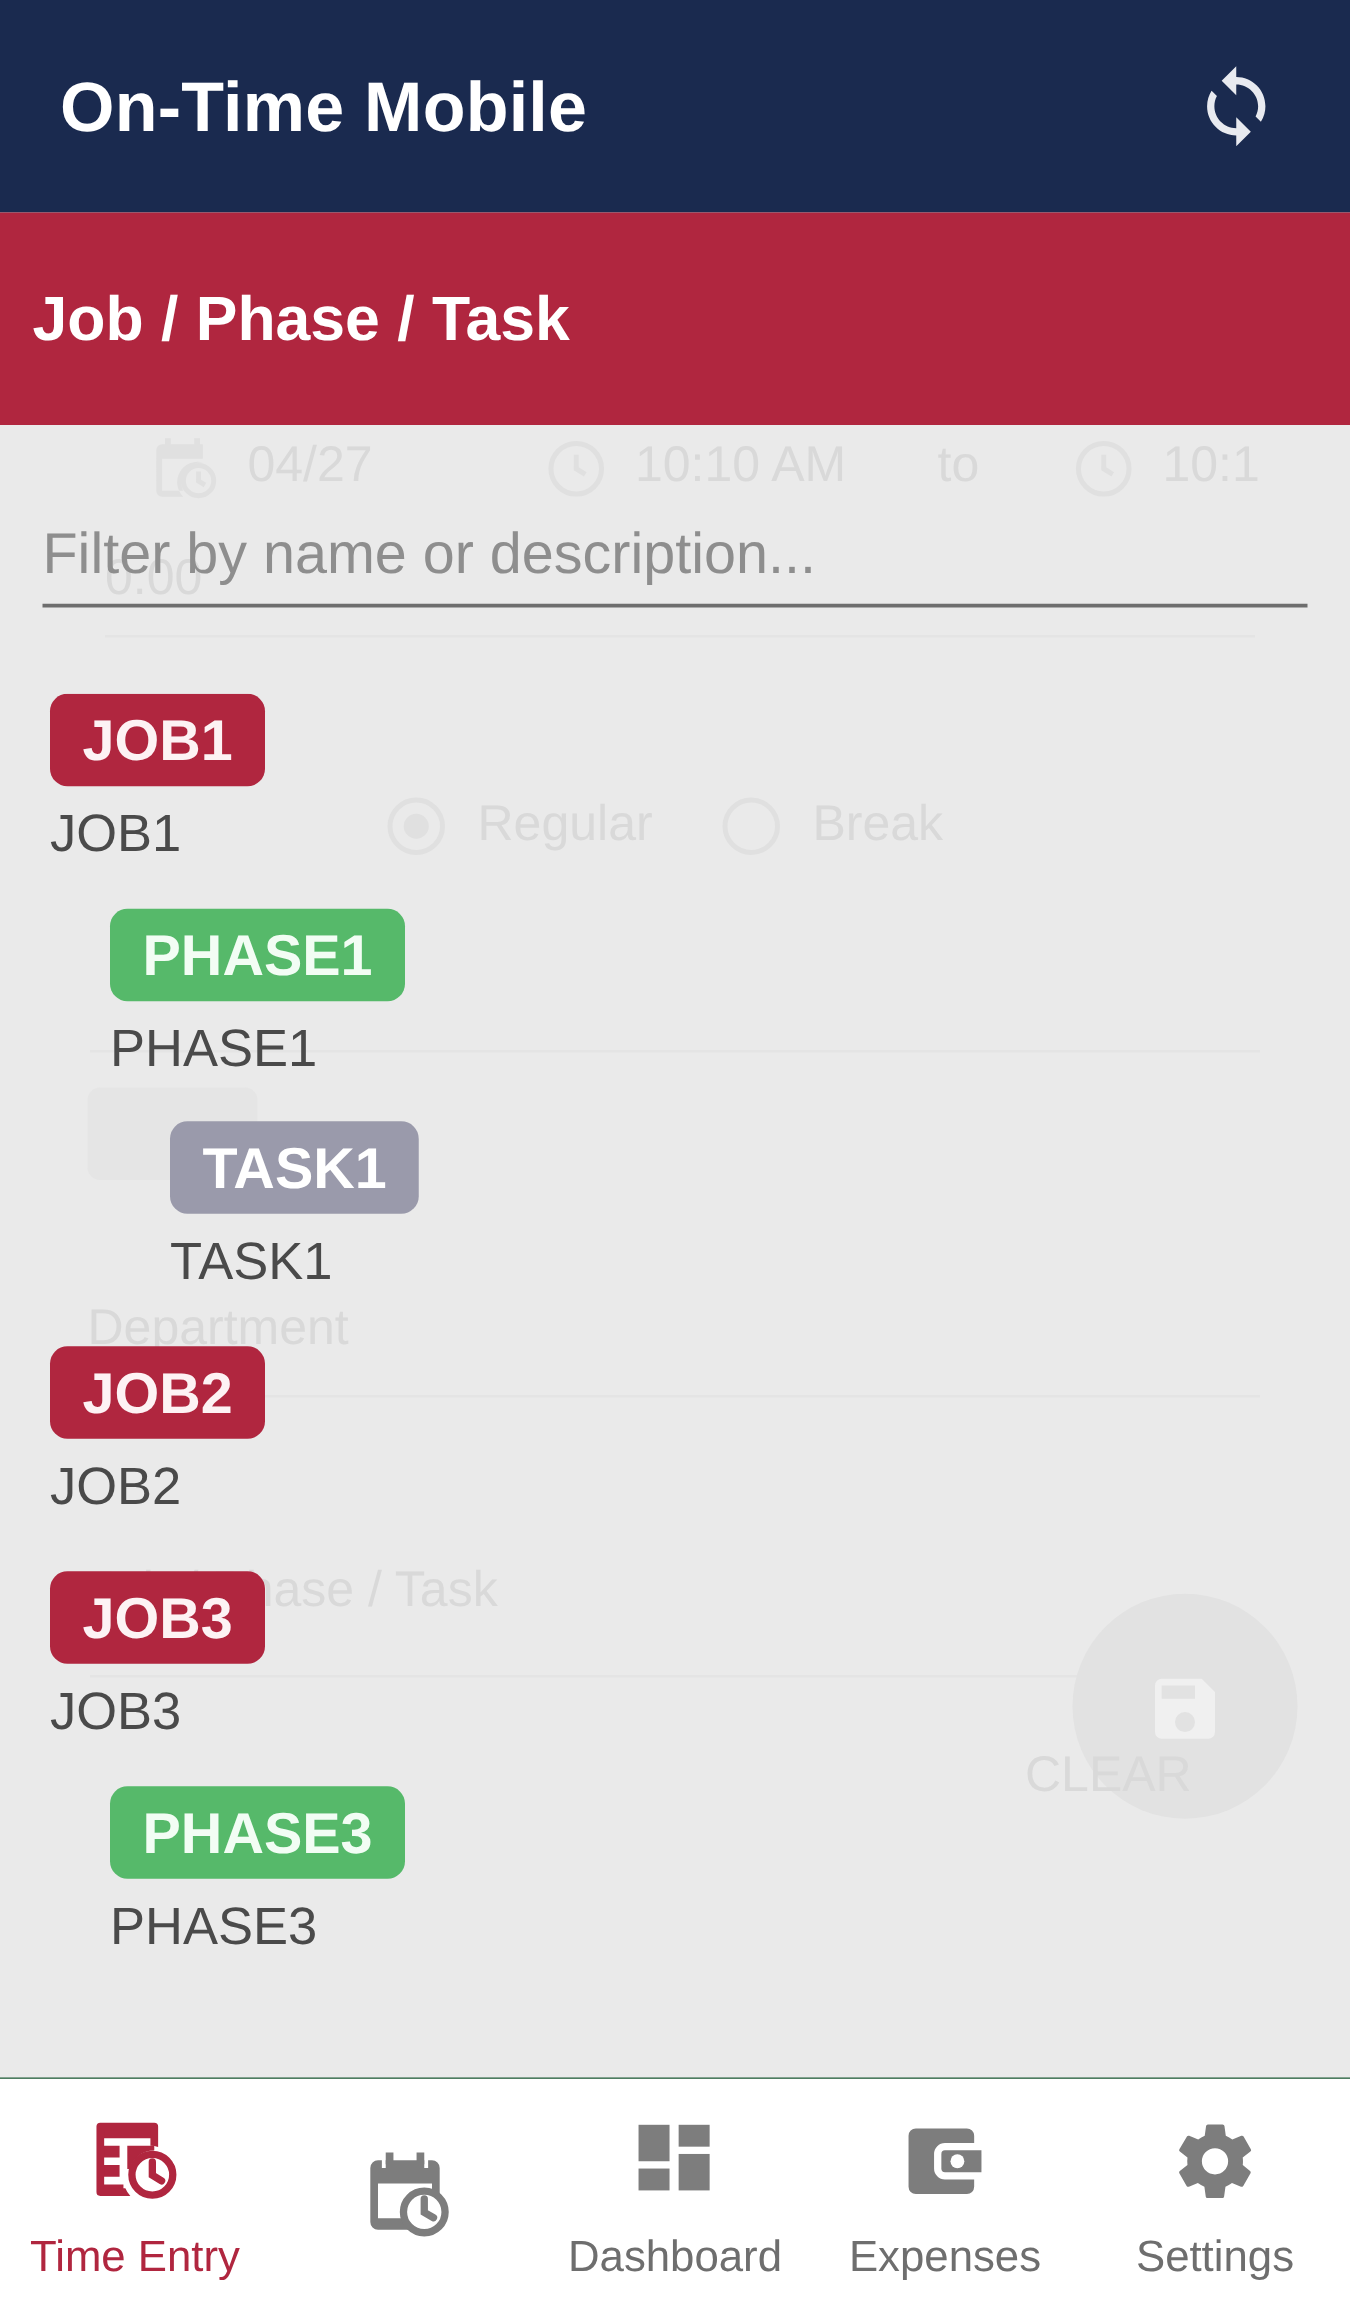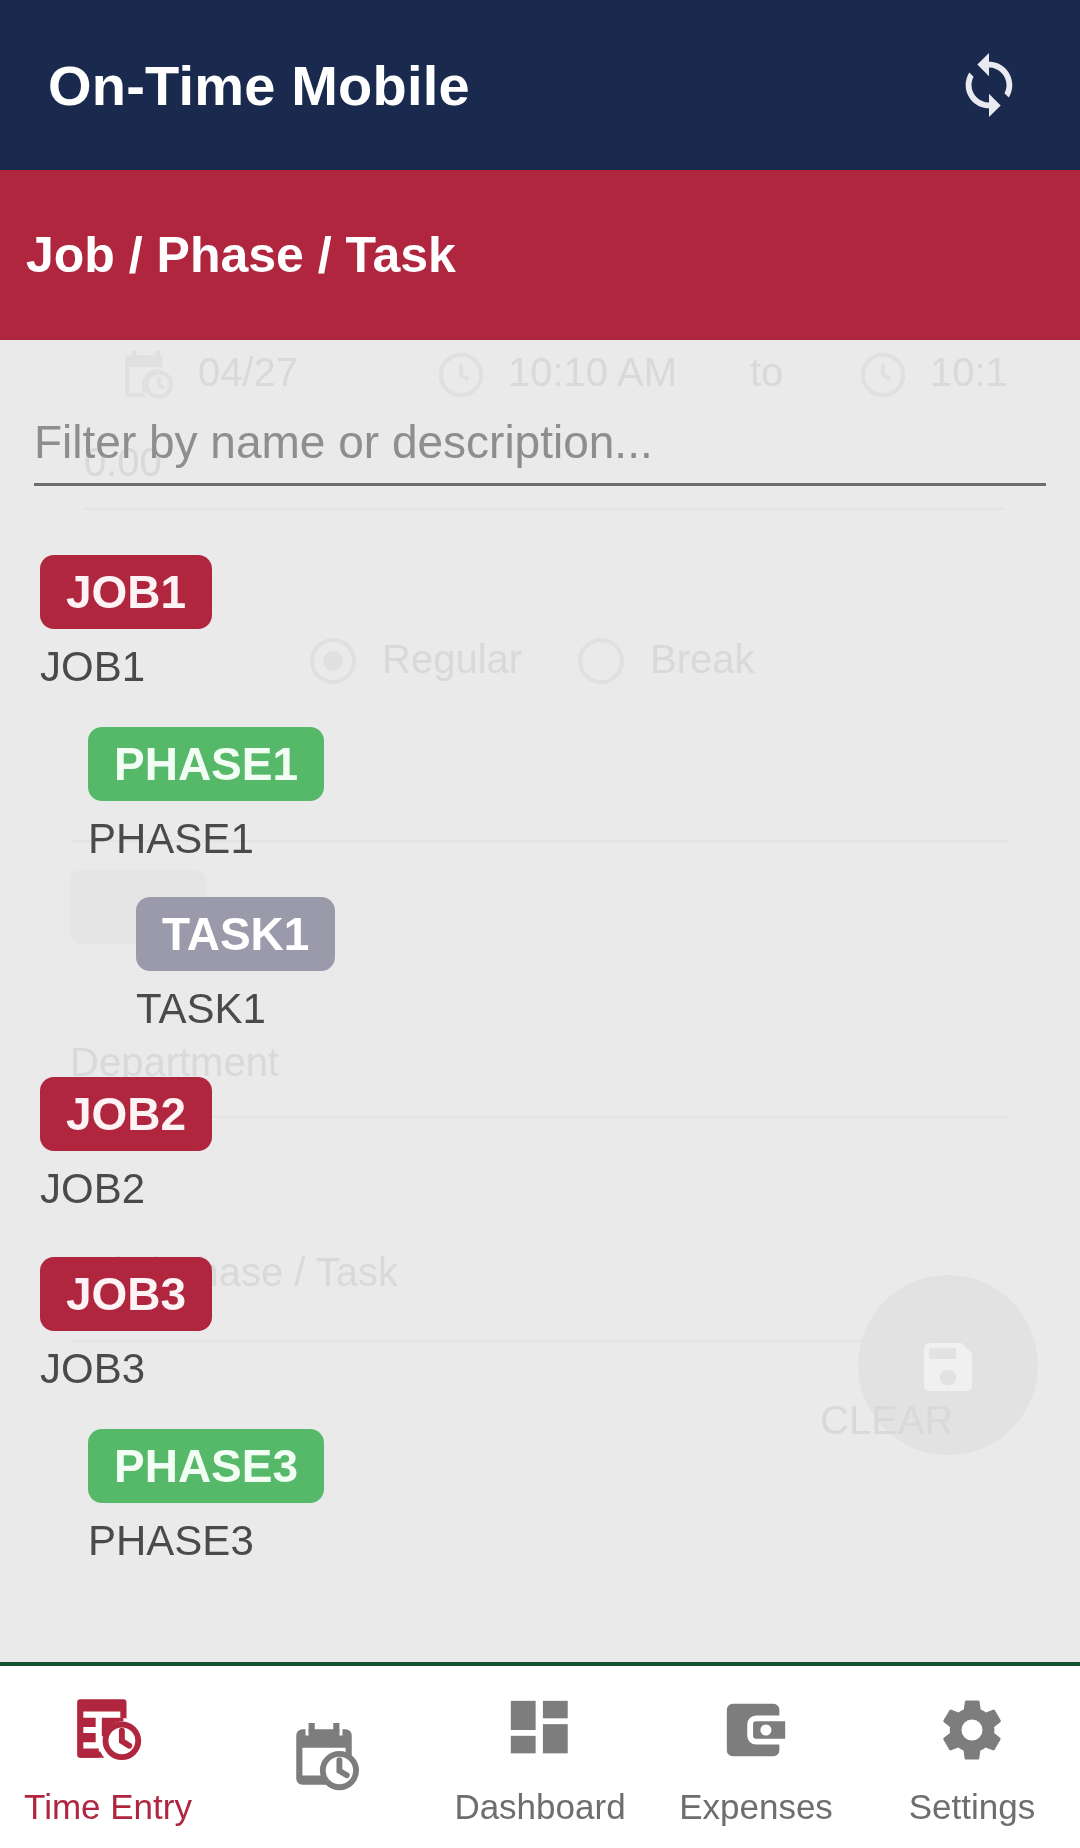--- a/index.html
+++ b/index.html
@@ -158,21 +158,21 @@
   .node-gap-task  { margin-top:34px; }
 
   
   .bottomnav {
     position:absolute;
     left:0; bottom:0;
     width:1080px; height:186px;
     background:#ffffff;
     display:flex;
     align-items:center;
-    border-top:4px solid #14532d;
+    border-top:1px solid #14532d;
   }
   .navitem {
     flex:1;
     height:100%;
     display:flex;
     flex-direction:column;
     align-items:center;
     justify-content:center;
     gap:14px;
     cursor:pointer;

